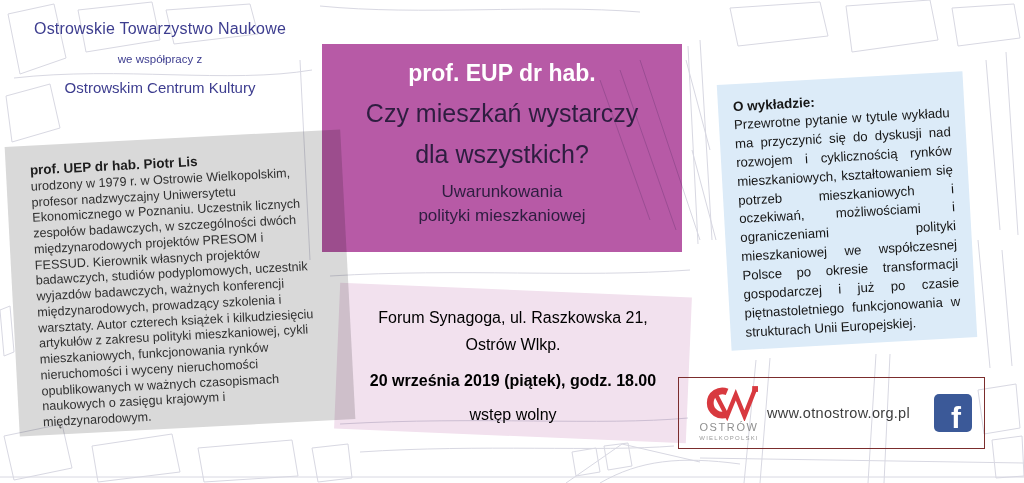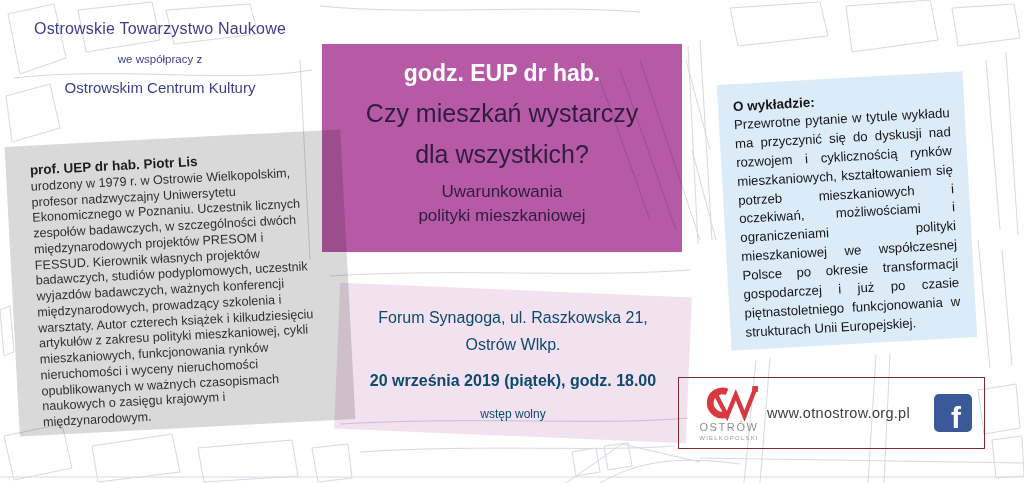--- a/index.html
+++ b/index.html
@@ -28,25 +28,25 @@
   .lecture-text{
     position:absolute;left:322px;top:44px;width:360px;height:208px;z-index:3;
     text-align:center;box-sizing:border-box;padding-top:13px;
   }
   .speaker-line{font-size:23px;font-weight:bold;color:#ffffff;line-height:32px;}
   .lecture-title{font-size:25px;color:#2e1d40;line-height:33px;margin-top:8px;}
   .lecture-sub{font-size:17px;color:#2e1d40;line-height:24px;margin-top:9px;}
   .details-bg{left:337px;top:290px;width:352px;height:146px;background:#f2e1ee;transform:rotate(2.4deg);z-index:1;}
   .details-text{
     position:absolute;left:337px;top:292px;width:352px;z-index:3;text-align:center;
-    color:#0c4a6e;box-sizing:border-box;padding-top:12px;
+    color:#000000;box-sizing:border-box;padding-top:12px;
   }
   .venue-line{font-size:16px;line-height:27px;}
   .detail-datetime{font-size:16px;font-weight:bold;line-height:27px;margin-top:9px;}
-  .detail-admission{font-size:12px;line-height:27px;margin-top:7px;}
+  .detail-admission{font-size:16px;line-height:27px;margin-top:7px;}
   .about-panel{
     left:724px;top:78px;width:246px;height:266px;background:#dcebf8;
     transform:rotate(-3.2deg);z-index:1;box-sizing:border-box;
     padding:15px 15px;overflow:hidden;color:#161616;
   }
   .about-heading{font-size:13.5px;font-weight:bold;margin-bottom:2px;}
   .about-text{font-size:13.2px;line-height:1.43;text-align:justify;}
   
   .footer-bar{
     position:absolute;left:678px;top:377px;width:307px;height:72px;z-index:4;
@@ -118,21 +118,21 @@
     <div class="l3">Ostrowskim Centrum Kultury</div>
   </div>
 
   <div class="panel-bg bio-panel">
     <div class="bio-title">prof. UEP dr hab. Piotr Lis</div>
     <div class="bio-text">urodzony w 1979 r. w Ostrowie Wielkopolskim, profesor nadzwyczajny Uniwersytetu Ekonomicznego w Poznaniu. Uczestnik licznych zespołów badawczych, w szczególności dwóch międzynarodowych projektów PRESOM i FESSUD. Kierownik własnych projektów badawczych, studiów podyplomowych, uczestnik wyjazdów badawczych, ważnych konferencji międzynarodowych, prowadzący szkolenia i warsztaty. Autor czterech książek i kilkudziesięciu artykułów z zakresu polityki mieszkaniowej, cykli mieszkaniowych, funkcjonowania rynków nieruchomości i wyceny nieruchomości opublikowanych w ważnych czasopismach naukowych o zasięgu krajowym i międzynarodowym.</div>
   </div>
 
   <div class="panel-bg lecture-bg"></div>
   <div class="lecture-text">
-    <div class="speaker-line">godz. EUP dr hab.</div>
+    <div class="speaker-line">prof. EUP dr hab.</div>
     <div class="lecture-title">Czy mieszkań wystarczy</div>
     <div class="lecture-title" style="margin-top:8px;">dla wszystkich?</div>
     <div class="lecture-sub">Uwarunkowania</div>
     <div class="lecture-sub" style="margin-top:0;">polityki mieszkaniowej</div>
   </div>
 
   <div class="panel-bg details-bg"></div>
   <div class="details-text">
     <div class="venue-line">Forum Synagoga, ul. Raszkowska 21,</div>
     <div class="venue-line">Ostrów Wlkp.</div>

